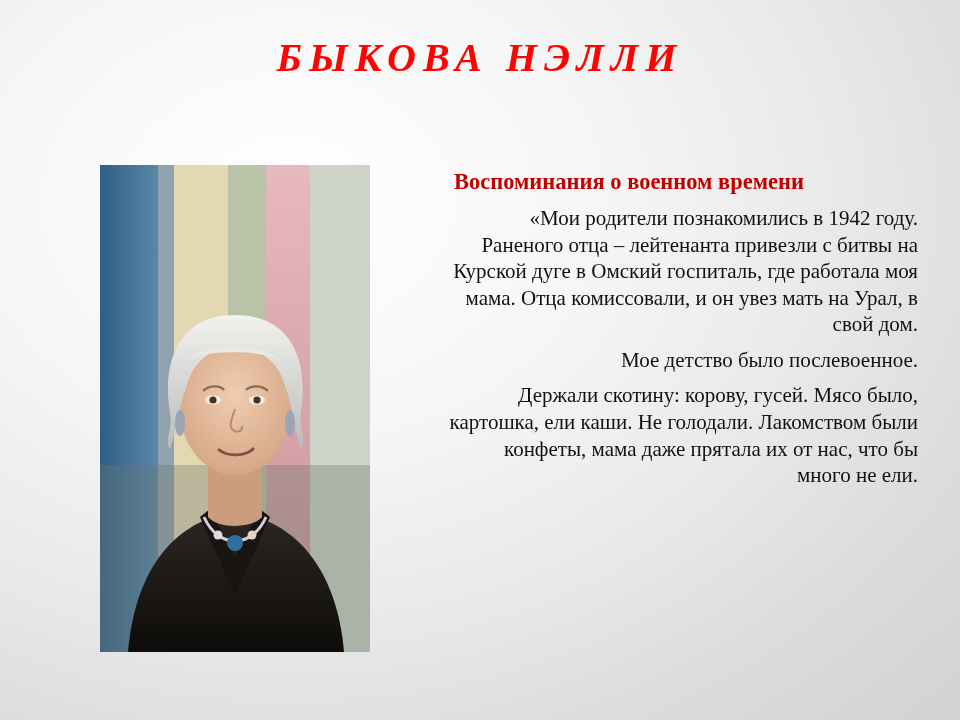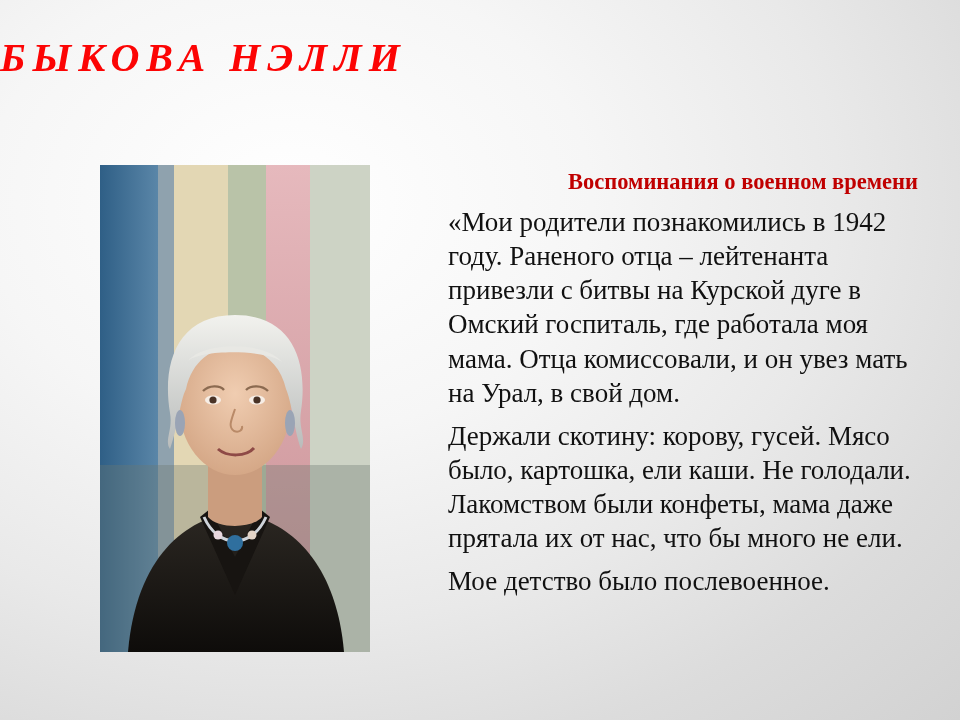--- a/index.html
+++ b/index.html
@@ -18,20 +18,21 @@
     height: 720px;
     background: radial-gradient(ellipse at 30% 28%, #ffffff 0%, #f6f6f6 32%, #e9e9e9 58%, #dcdcdc 78%, #d2d2d2 100%);
     box-sizing: border-box;
     overflow: hidden;
   }
   .title {
     position: absolute;
     left: 0;
     top: 32px;
     width: 960px;
+    text-align: center;
     color: #fc0404;
     font-family: "Liberation Serif", serif;
     font-weight: bold;
     font-style: italic;
     font-size: 40px;
     line-height: 1.28;
     letter-spacing: 7px;
   }
   .title .line2 {
     display: block;
@@ -53,31 +54,31 @@
     left: 448px;
     top: 168px;
     width: 470px;
   }
   .subtitle {
     color: #c00000;
     font-family: "Liberation Serif", serif;
     font-weight: bold;
     font-size: 22.5px;
     line-height: 1.2;
-    text-align: right;
+    text-align: left;
     margin: 0 0 10px 0;
     padding-left: 6px;
   }
   .para {
     color: #111111;
     font-family: "Liberation Serif", serif;
-    font-size: 27px;
+    font-size: 21px;
     line-height: 1.265;
     margin: 0 0 9px 0;
-    text-align: left;
+    text-align: right;
   }
   .para:last-child {
     margin-bottom: 0;
   }
 </style>
 </head>
 <body>
 
 <div class="slide">
 
@@ -149,17 +150,17 @@
       <path d="M104 352 C118 384 152 384 166 352" stroke="#cfd4da" stroke-width="3" fill="none"></path>
       <circle cx="135" cy="378" r="8" fill="#2f6f9e"></circle>
       <circle cx="118" cy="370" r="4.5" fill="#e8d8df"></circle>
       <circle cx="152" cy="370" r="4.5" fill="#e2d3c6"></circle>
     </svg>
   </div>
 
   <div class="content">
     <div class="subtitle">Воспоминания о военном времени</div>
     <p class="para">«Мои родители познакомились в 1942 году. Раненого отца – лейтенанта привезли с битвы на Курской дуге в Омский госпиталь, где работала моя мама. Отца комиссовали, и он увез мать на Урал, в свой дом.</p>
+    <p class="para">Мое детство было послевоенное.</p>
     <p class="para">Держали скотину: корову, гусей. Мясо было, картошка, ели каши. Не голодали. Лакомством были конфеты, мама даже прятала их от нас, что бы много не ели.</p>
-    <p class="para">Мое детство было послевоенное.</p>
   </div>
 
 </div>
 
 </body></html>

